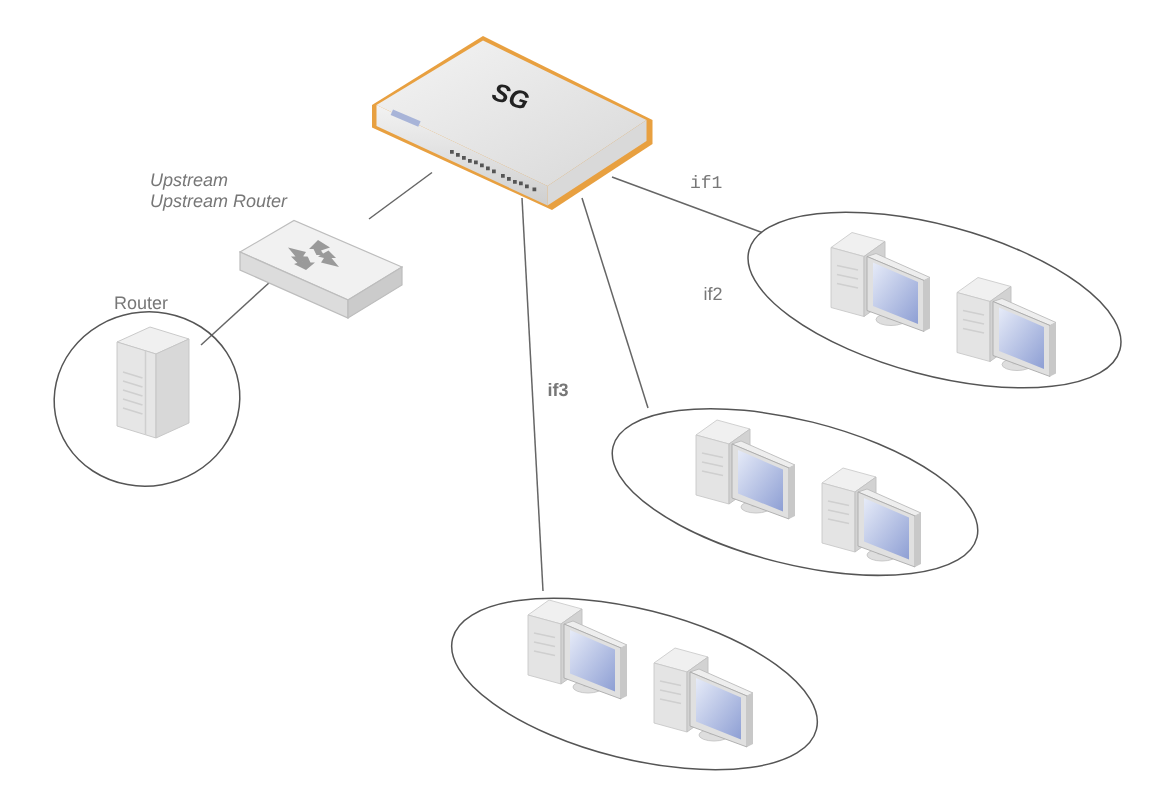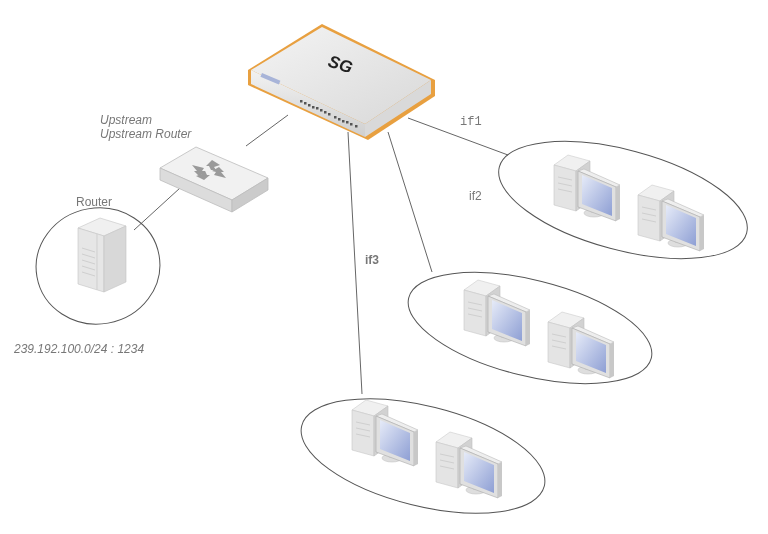--- a/index.html
+++ b/index.html
@@ -126,18 +126,17 @@
 <div class="lbl" style="left:328px; top:58px; color:#222; font-size:17px; font-weight:bold; font-style:italic; transform:rotate(18deg);">SG</div>
 
 <div class="lbl center" style="left:100px; top:113px; width:110px;">
   <div>Upstream</div>
   <div>Upstream Router</div>
 </div>
 
 <div class="lbl" style="left:76px; top:195px;">Router</div>
 
 <div class="lbl center" style="left:14px; top:342px; width:190px;">
-  <div>239.192.100.0/24 : 1234</div>
 </div>
 
 <div class="lbl" style="left:460px; top:115px;font-family:Liberation Mono, monospace;">if1</div>
 <div class="lbl" style="left:436px; top:189px;margin-left:33px;">if2</div>
 <div class="lbl" style="left:365px; top:253px;font-weight:bold;">if3</div>
 
 </body></html>

